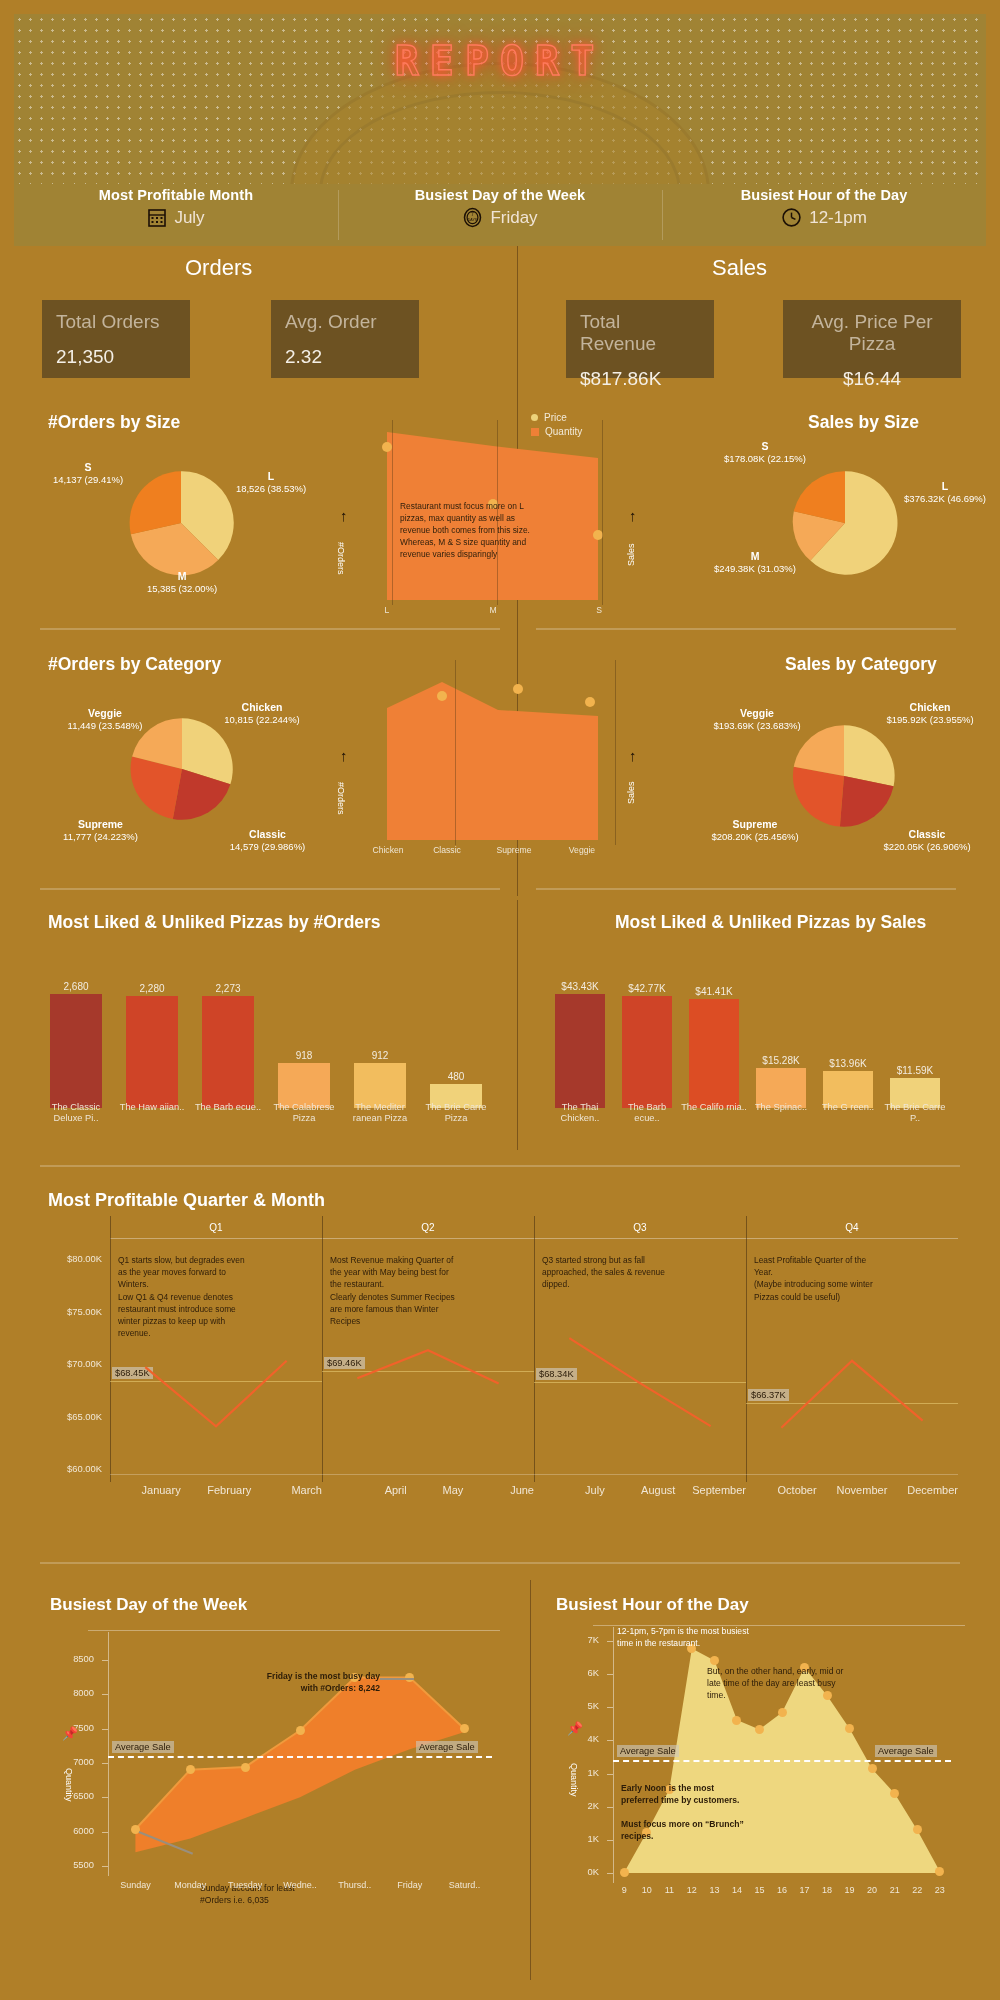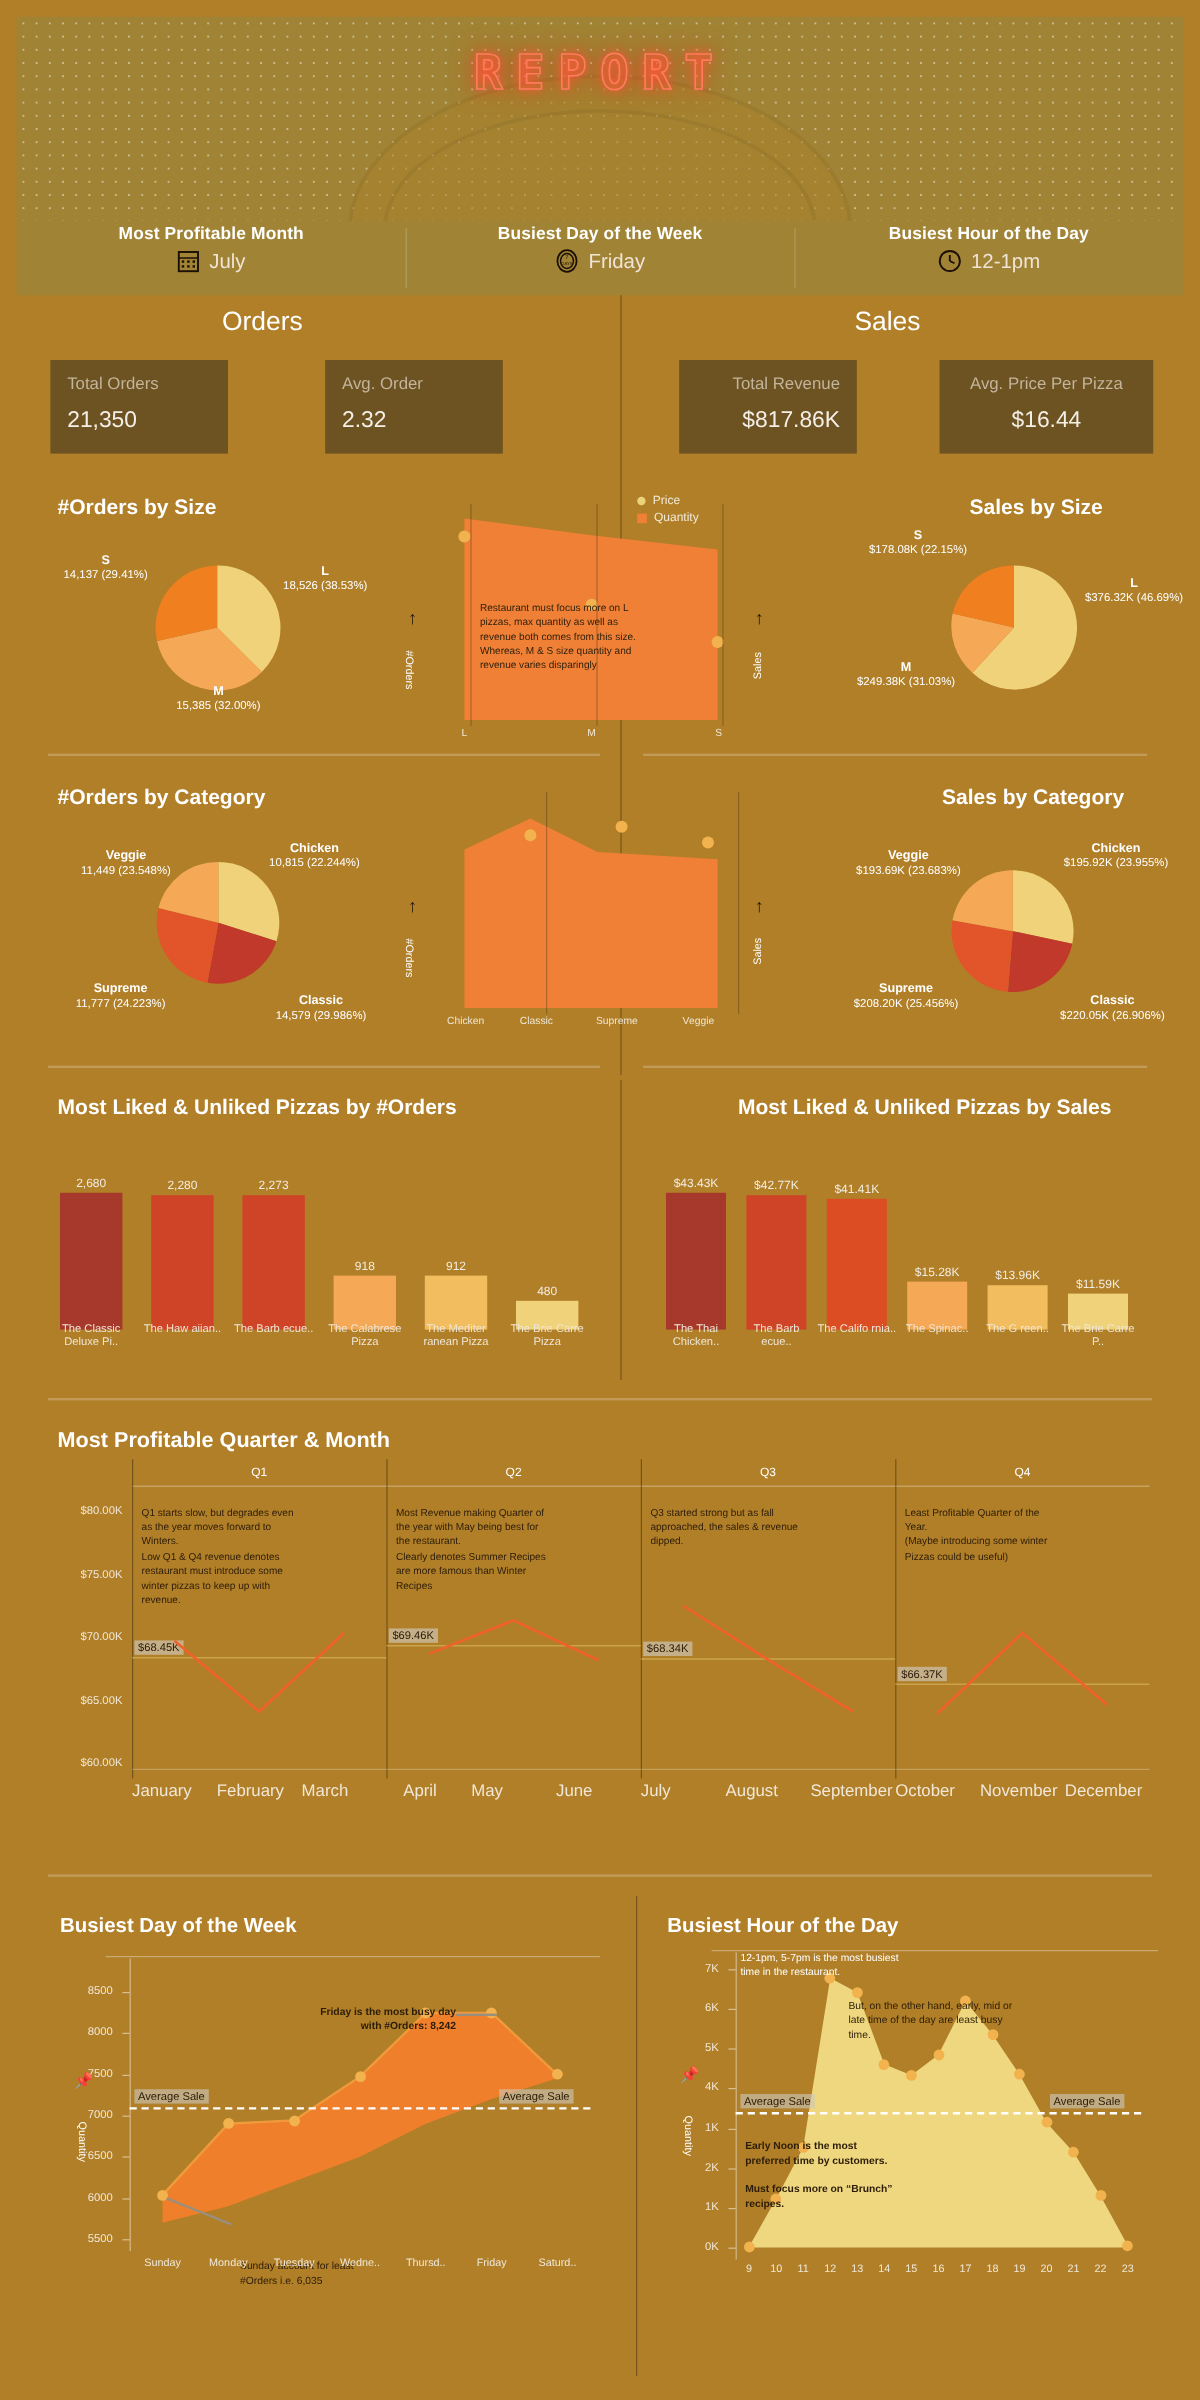--- a/index.html
+++ b/index.html
@@ -63,21 +63,21 @@
 
   
   .band-title { position:absolute; color:#ffffff; font-size:22px; font-weight:normal; }
   .vdiv { position:absolute; width:1px; background:rgba(60,35,10,.45); }
   .hdiv { position:absolute; height:2px; background:rgba(255,255,255,.22); }
 
   
   .stat {
     position:absolute; background:#6d5222; padding:11px 14px 13px 14px;
   }
-  .stat .lab { color:#c3b49c; font-size:14px; }
+  .stat .lab { color:#c3b49c; font-size:19px; }
   .stat .num { color:#f4efe6; font-size:19px; margin-top:13px; }
 
   
   .ctitle { position:absolute; color:#fff; font-size:17.5px; font-weight:bold; }
 
   
   .pl { position:absolute; color:#fff; text-align:center; line-height:1.25; }
   .pl .n { font-size:10.5px; font-weight:bold; display:block; }
   .pl .v { font-size:9.5px; display:block; }
 
@@ -102,21 +102,21 @@
 
   
   .bar { position:absolute; bottom:0; }
   .barval { position:absolute; color:#f3ece0; font-size:10px; text-align:center; }
   .barlab { position:absolute; color:#efe6d6; font-size:9.3px; text-align:center; line-height:1.22; }
 
   
   .qcell { position:absolute; color:#2e1d09; font-size:8.4px; line-height:1.45; white-space:pre-line; }
   .qhdr { position:absolute; color:#fff; font-size:10px; text-align:center; }
   .ytick { position:absolute; color:#f1e7d6; font-size:9.4px; text-align:right; }
-  .mtick { position:absolute; color:#f1e7d6; font-size:14px; text-align:left; }
+  .mtick { position:absolute; color:#f1e7d6; font-size:11px; text-align:right; }
   .pill {
     position:absolute; background:rgba(210,205,195,.62); color:#2a1b08;
     font-size:9.3px; padding:1px 3px;
   }
   .gline { position:absolute; height:1px; background:rgba(236,210,122,.55); }
 
   
   .dtick { position:absolute; color:#f0e7d6; font-size:9px; text-align:center; }
   .avgpill {
     position:absolute; background:rgba(205,200,190,.60); color:#2a1b08;
@@ -194,21 +194,21 @@
   <div class="vdiv" style="left:517px; top:246px; height:650px;"></div>
 
   <div class="stat" style="left:42px; top:300px; width:148px; height:78px;">
     <div class="lab">Total Orders</div>
     <div class="num">21,350</div>
   </div>
   <div class="stat" style="left:271px; top:300px; width:148px; height:78px;">
     <div class="lab">Avg. Order</div>
     <div class="num">2.32</div>
   </div>
-  <div class="stat" style="left:566px; top:300px; width:148px; height:78px; text-align:right;">
+  <div class="stat" style="left:566px; top:300px; width:148px; height:78px; text-align:left;">
     <div class="lab">Total Revenue</div>
     <div class="num">$817.86K</div>
   </div>
   <div class="stat" style="left:783px; top:300px; width:178px; height:78px; text-align:center;">
     <div class="lab">Avg. Price Per Pizza</div>
     <div class="num">$16.44</div>
   </div>
 
   <div class="ctitle" style="left:48px; top:412px;">#Orders by Size</div>
   <div class="ctitle" style="left:808px; top:412px;">Sales by Size</div>

